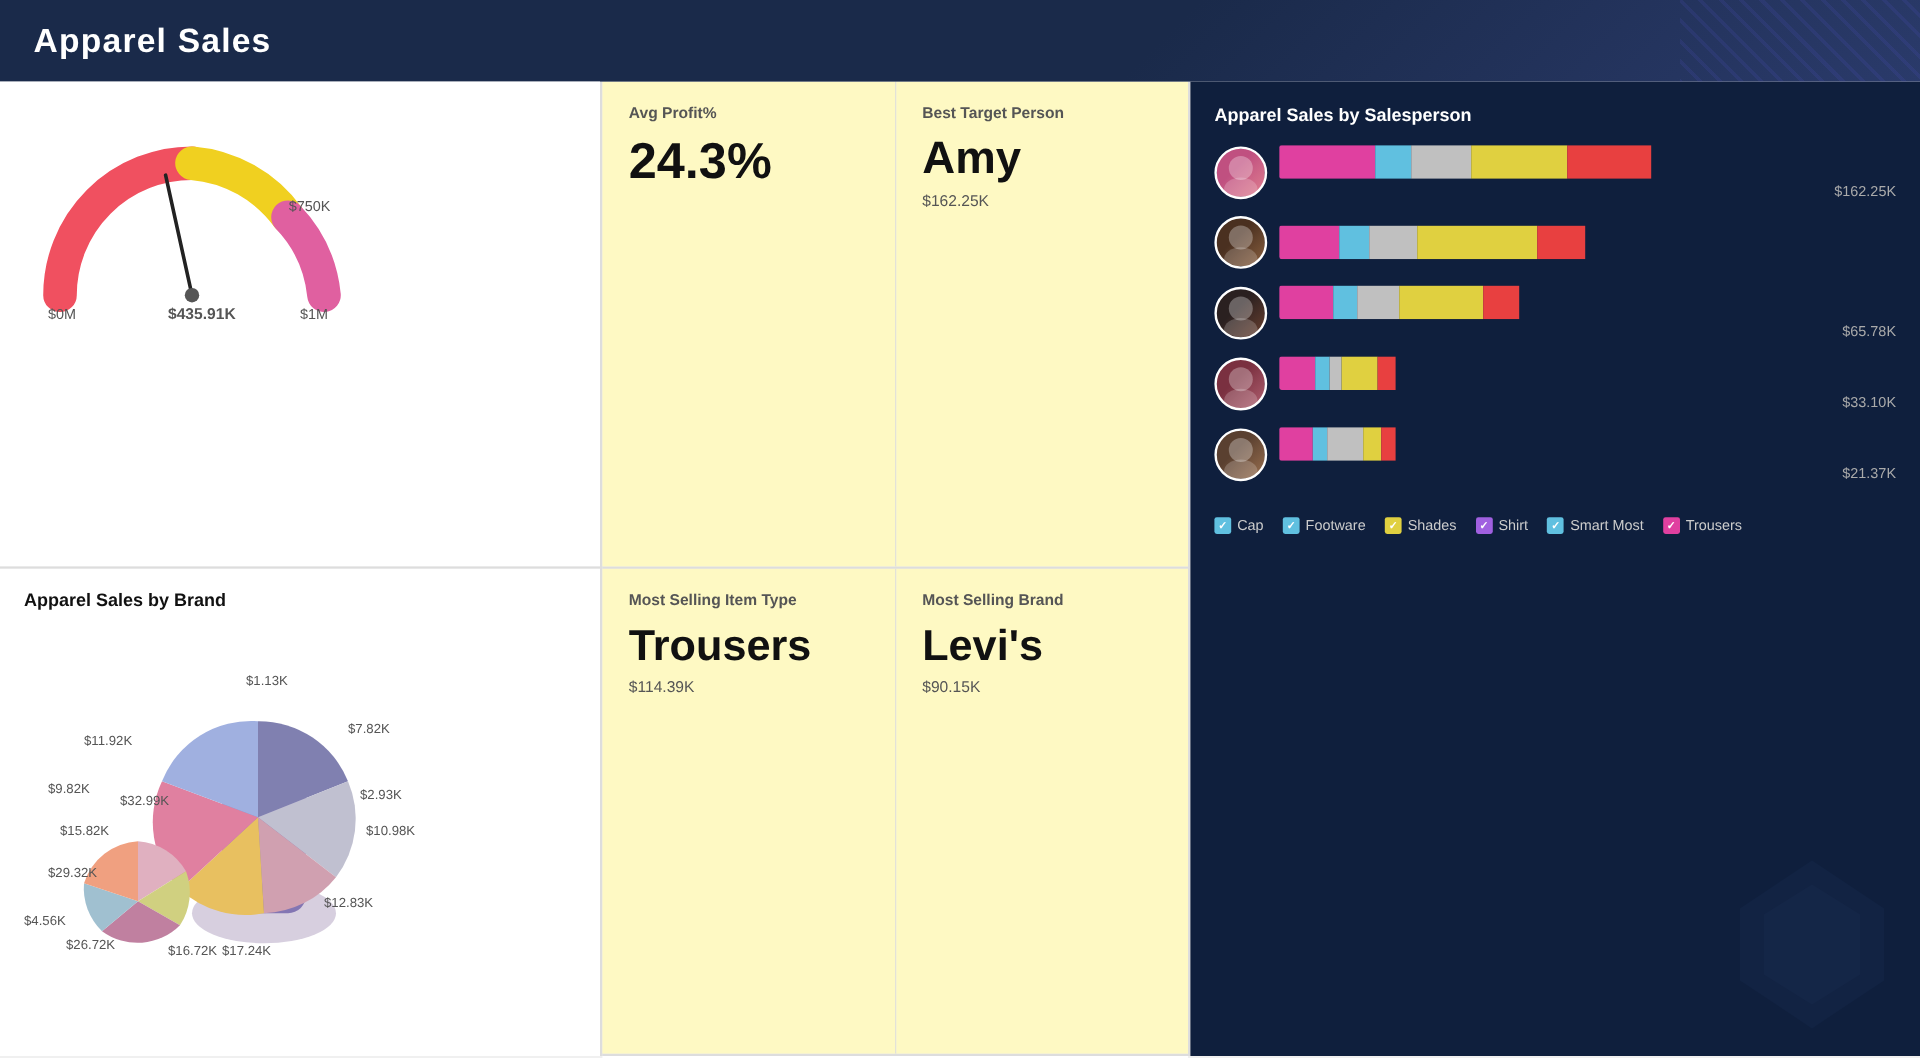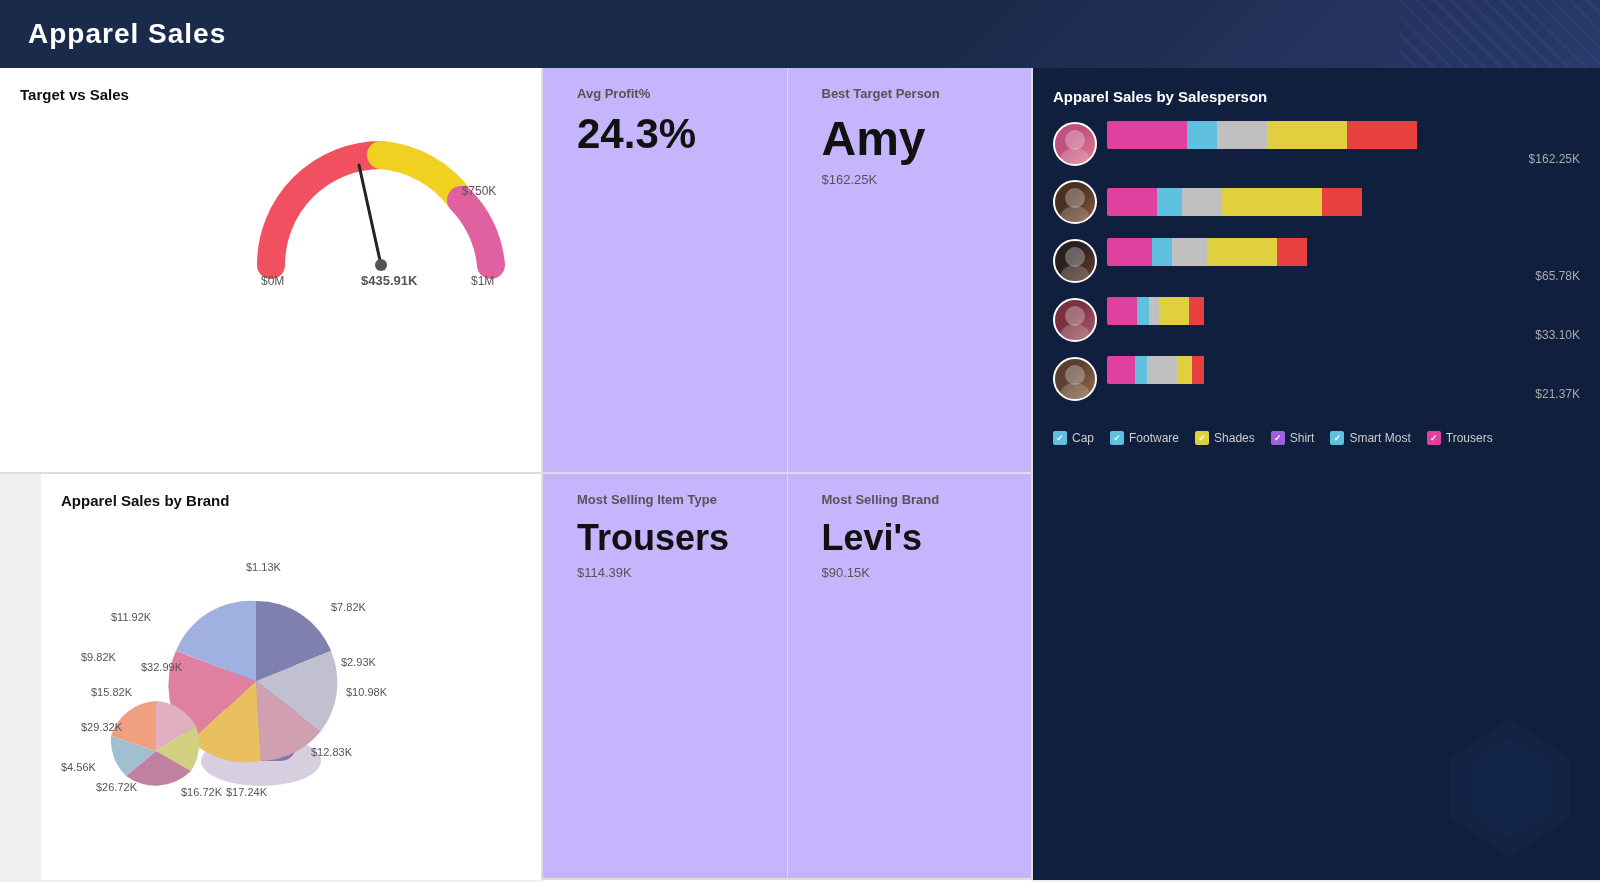--- a/index.html
+++ b/index.html
@@ -66,34 +66,33 @@
       position: relative;
     }
 
     
     .brand-sales {
       background: #fff;
       padding: 18px 20px;
       flex: 1;
       position: relative;
       overflow: hidden;
-      margin-left: 41px;
     }
 
     
     .kpi-top {
       display: flex;
       flex: 0 0 50%;
       border-bottom: 2px solid #ddd;
     }
 
     .kpi-card {
       flex: 1;
-      background: #c4b5fd;
-      padding: 18px 34px;
+      background: #fef9c3;
+      padding: 18px 22px;
       border-right: 1px solid #ddd;
     }
     .kpi-card:last-child { border-right: none; }
 
     .kpi-label {
       font-size: 13px;
       color: #555;
       font-weight: 600;
       margin-bottom: 10px;
     }
@@ -102,21 +101,21 @@
       font-weight: 900;
       color: #111;
       line-height: 1.1;
     }
     .kpi-sub {
       font-size: 13px;
       color: #555;
       margin-top: 6px;
     }
     .kpi-best-name {
-      font-size: 48px;
+      font-size: 38px;
       font-weight: 900;
       color: #111;
     }
     .kpi-item-name {
       font-size: 36px;
       font-weight: 900;
       color: #111;
     }
     .kpi-brand-name {
       font-size: 36px;
@@ -142,21 +141,21 @@
       font-size: 15px;
       font-weight: 700;
       color: #fff;
       margin-bottom: 16px;
     }
 
     
     .gauge-container {
       display: flex;
       flex-direction: column;
-      align-items: flex-end;
+      align-items: flex-start;
       margin-top: 10px;
     }
 
     
     .salesperson-row {
       display: flex;
       align-items: center;
       margin-bottom: 14px;
       gap: 10px;
     }
@@ -243,21 +242,20 @@
 
 <div class="header">
   <span class="header-title">Apparel Sales</span>
 </div>
 
 <div class="main-content">
 
   <div class="left-panels">
 
     <div class="target-vs-sales">
-      <div class="panel-title">Target vs Sales</div>
       <div class="gauge-container">
         <svg width="280" height="170" viewBox="0 0 280 170">
 
           <path d="M 30 150 A 110 110 0 0 1 140 40" fill="none" stroke="#f05060" stroke-width="28" stroke-linecap="round"></path>
 
           <path d="M 140 40 A 110 110 0 0 1 220 85" fill="none" stroke="#f0d020" stroke-width="28" stroke-linecap="round"></path>
 
           <path d="M 220 85 A 110 110 0 0 1 250 150" fill="none" stroke="#e060a0" stroke-width="28" stroke-linecap="round"></path>
 
           <text x="238" y="80" font-size="12" fill="#555" text-anchor="middle">$750K</text>

